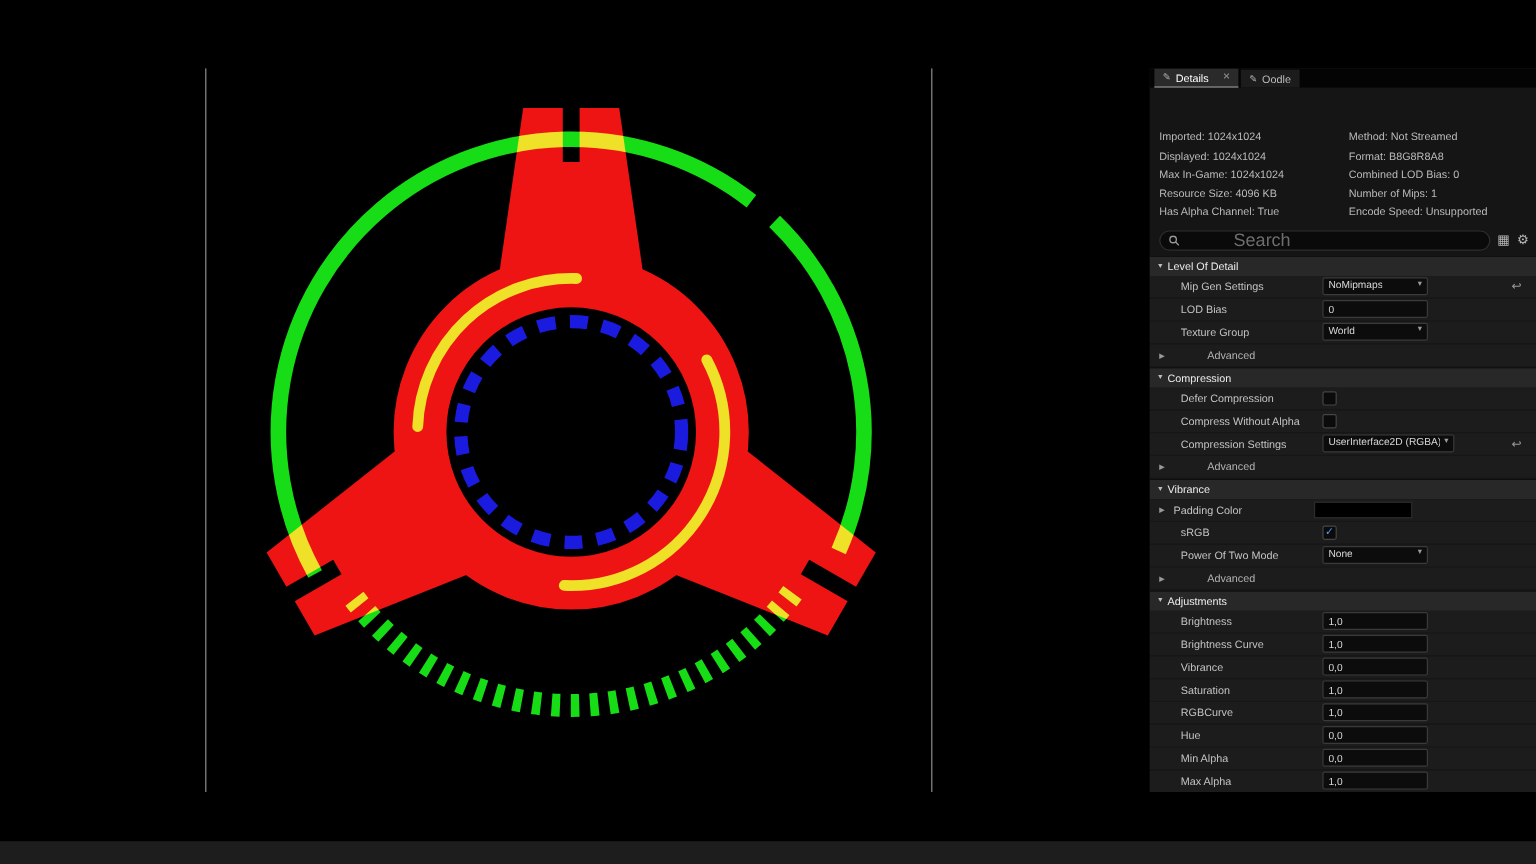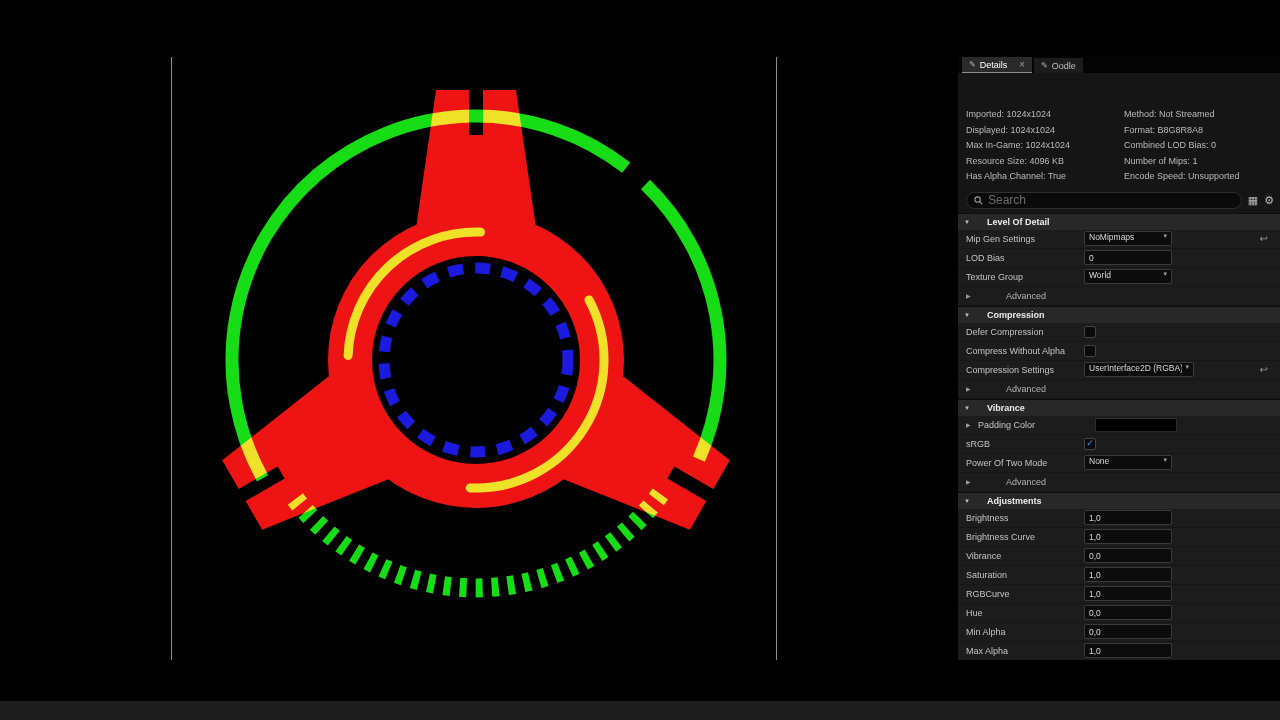--- a/index.html
+++ b/index.html
@@ -25,31 +25,31 @@
   .tab-label{font-size:9px;}
   .tab-close{margin-left:8px;color:#9a9a9a;font-size:10px;line-height:10px;}
 
   .info-grid{display:grid;grid-template-columns:158px 1fr;padding:6px 0 3px 8px;margin-top:28px;}
   .info-cell{height:15.5px;line-height:15.5px;color:#bababa;font-size:9px;white-space:nowrap;}
 
   .searchrow{display:flex;align-items:center;gap:6px;padding:4px 6px 4px 8px;}
   .searchbox{flex:1;height:15px;background:#0a0a0a;border:1px solid #2e2e2e;border-radius:9px;
     display:flex;align-items:center;gap:5px;padding:0 7px;}
   .searchbox input{flex:1;background:transparent;border:none;outline:none;color:#9a9a9a;
-    font-size:12px;font-family:"Liberation Sans",sans-serif;padding:0;}
+    font-size:15px;font-family:"Liberation Sans",sans-serif;padding:0;margin-left:40px;}
   .searchbox input::placeholder{color:#6d6d6d;}
   .icon-btn{color:#b5b5b5;font-size:11px;line-height:11px;}
 
   .sections{}
   .section-header{height:16px;background:#282828;border-top:1px solid #0d0d0d;display:flex;
-    align-items:center;gap:17px;padding-left:6px;color:#ececec;font-weight:bold;font-size:9px;}
+    align-items:center;gap:3px;padding-left:6px;color:#ececec;font-weight:normal;font-size:9px;}
   .tri{font-size:6px;color:#bdbdbd;}
   .prop-row{height:18px;display:flex;align-items:center;position:relative;background:#1c1c1c;
     border-bottom:1px solid #161616;}
-  .prop-label{padding-left:8px;width:118px;flex:none;color:#c3c3c3;font-size:9px;
+  .prop-label{padding-left:26px;width:118px;flex:none;color:#c3c3c3;font-size:9px;
     white-space:nowrap;overflow:hidden;}
   .prop-label.with-tri{padding-left:6px;}
   .row-tri{font-size:6px;color:#9a9a9a;padding-left:8px;width:6px;flex:none;}
   .prop-value{flex:1;display:flex;align-items:center;}
   .dropdown{width:78px;height:13px;background:#0c0c0c;border:1px solid #3a3a3a;border-radius:2px;
     display:flex;justify-content:space-between;padding:0 4px;color:#d8d8d8;
     font-size:8.5px;white-space:nowrap;}
   .dropdown.wide{width:100px;}
   .dd-text{overflow:hidden;white-space:nowrap;}
   .chev{font-size:7px;color:#9c9c9c;margin-left:3px;}

